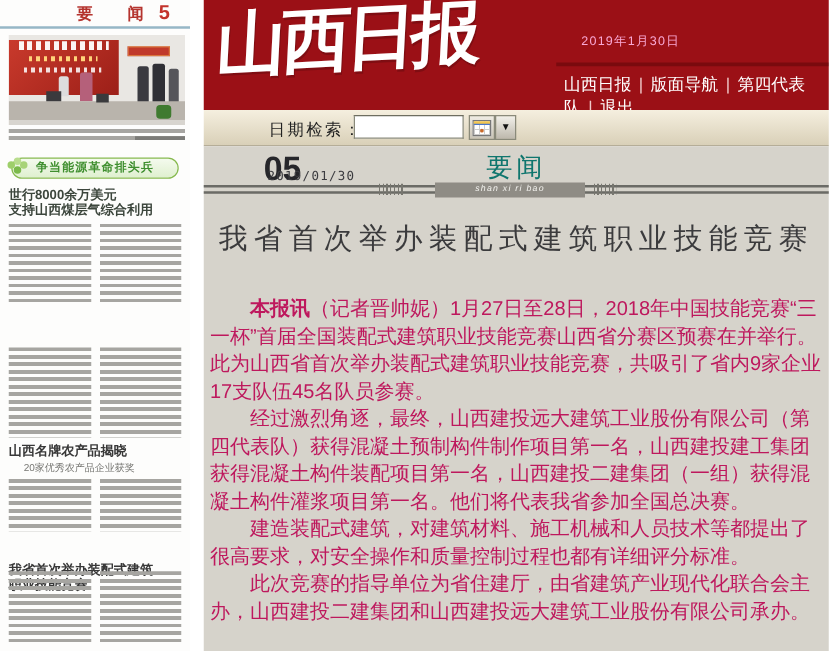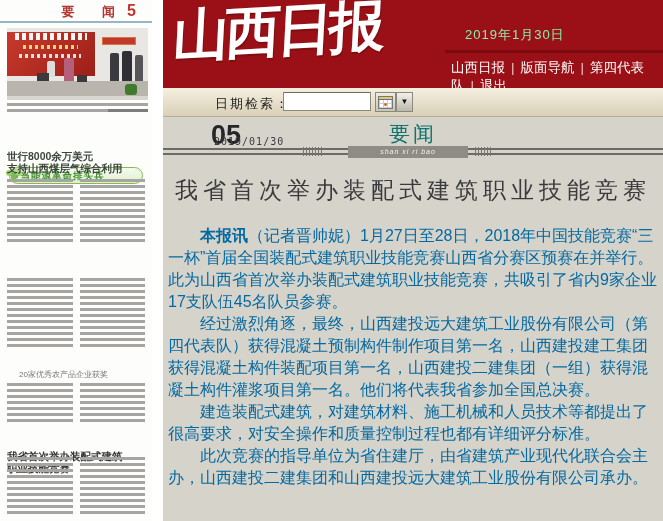--- a/index.html
+++ b/index.html
@@ -34,31 +34,31 @@
   .lines { background:repeating-linear-gradient(180deg,#a6a5a1 0 3px,transparent 3px 6px); }
   .cols { position:absolute; display:flex; gap:7px; }
   .cols > div { flex:1; }
 
   .thumb-h { position:absolute; left:7px; width:138px; color:#3c463c; font-weight:bold;
     font-size:10.5px; line-height:11.5px; white-space:pre-line; cursor:pointer; }
   .thumb-h.dark { color:#383838; }
   .thumb-sub { position:absolute; left:19px; font-size:8px; color:#767672; }
 
   .badge { position:absolute; left:9px; top:126px; width:134px; height:17px; border:1px solid #86b94e;
-    border-radius:9px; background:linear-gradient(180deg,#f4faee,#dff0cf); text-align:left;
-    font-size:9.5px; font-weight:bold; color:#3f8f2f; line-height:15px; letter-spacing:1px;margin-top:41px; }
+    border-radius:9px; background:linear-gradient(180deg,#f4faee,#dff0cf); text-align:center;
+    font-size:9.5px; font-weight:bold; color:#3f8f2f; line-height:15px; letter-spacing:1px; }
   .flower { position:absolute; left:-4px; top:2px; width:6px; height:6px; border-radius:50%;
     background:#9ecf6a; box-shadow:5px -3px 0 #b9dd8e, 5px 4px 0 #7cba4c, 10px 0 0 #a7d377; }
 
   
   #masthead { position:absolute; left:163px; top:0; width:500px; height:88px; background:#9b1016; }
   .brand { position:absolute; left:10px; top:-6px; color:#ffffff; font-family:"DejaVu Serif",serif;
     font-weight:bold; font-size:56px; letter-spacing:-4px; transform:rotate(-3deg) skewX(-6deg);
     text-shadow:1px 2px 0 rgba(0,0,0,.18); }
-  .m-date { position:absolute; left:302px; top:26px; color:#86efac; font-size:13px; letter-spacing:1px; }
+  .m-date { position:absolute; left:302px; top:26px; color:#f9a8d4; font-size:10px; letter-spacing:1px; }
   .m-stripe { position:absolute; left:282px; top:50px; right:0; height:3px; background:rgba(60,0,0,.35); }
   .m-nav { position:absolute; left:288px; top:59px; color:#fff; font-size:13.5px; }
   .m-nav span.link { cursor:pointer; }
   .m-nav span.sep { margin:0 6px; color:#f0c9c9; }
 
   
   #searchbar { position:absolute; left:163px; top:88px; width:500px; height:29px;
     background:linear-gradient(180deg,#f5efdf,#d9d0b8); border-bottom:1px solid #b5ad98; }
   .s-label { position:absolute; left:52px; top:7px; font-size:13px; color:#222; letter-spacing:2px; }
   .s-input { position:absolute; left:120px; top:4px; width:88px; height:19px; border:1px solid #8a8a7a;
@@ -83,22 +83,22 @@
     color:#0f766e; letter-spacing:3px; }
   .rule { position:absolute; left:0; top:31px; width:100%; height:7px;
     border-top:2px solid #6b6b66; border-bottom:2px solid #6b6b66; }
   .hatch { position:absolute; top:30px; height:9px;
     background:repeating-linear-gradient(90deg,#77766f 0 1px,transparent 1px 3px); }
   .sec-bar { position:absolute; left:185px; top:29px; width:120px; height:12px; background:#8f8c85;
     color:#f3f2ee; font-size:7px; font-style:italic; text-align:center; line-height:12px; letter-spacing:1px; }
 
   .a-title { position:absolute; left:0; top:58px; width:100%; text-align:center; font-size:23px;
     color:#3b3b3d; letter-spacing:5px; }
-  .a-body { position:absolute; left:5px; top:108px; width:490px; font-size:16px; line-height:22px;
-    color:#0369a1; }
+  .a-body { position:absolute; left:5px; top:120px; width:490px; font-size:16px; line-height:22px;
+    color:#be185d; }
   .a-body p { text-indent:2em; }
   .a-body .lead { font-weight:bold; }
 </style>
 </head>
 <body>
 
 <div id="sidebar">
   <div class="thumb-header"><span>要 闻</span><span class="pageno">5</span></div>
   <div class="thumb-rule"></div>
 
@@ -132,20 +132,21 @@
   <div class="cols" style="left:7px;top:179px;width:138px;height:64px;">
     <div class="lines"></div>
     <div class="lines"></div>
   </div>
 
   <div class="cols" style="left:7px;top:278px;width:138px;height:72px;">
     <div class="lines"></div>
     <div class="lines"></div>
   </div>
 
+  <div class="thumb-h dark" style="top:356px;">山西名牌农产品揭晓</div>
   <div class="thumb-sub" style="top:369px;">20家优秀农产品企业获奖</div>
   <div class="cols" style="left:7px;top:383px;width:138px;height:42px;">
     <div class="lines"></div>
     <div class="lines"></div>
   </div>
 
   <div class="thumb-h dark" style="top:431px;margin-top:20px;">我省首次举办装配式建筑
 职业技能竞赛</div>
   <div class="cols" style="left:7px;top:457px;width:138px;height:57px;">
     <div class="lines"></div>

